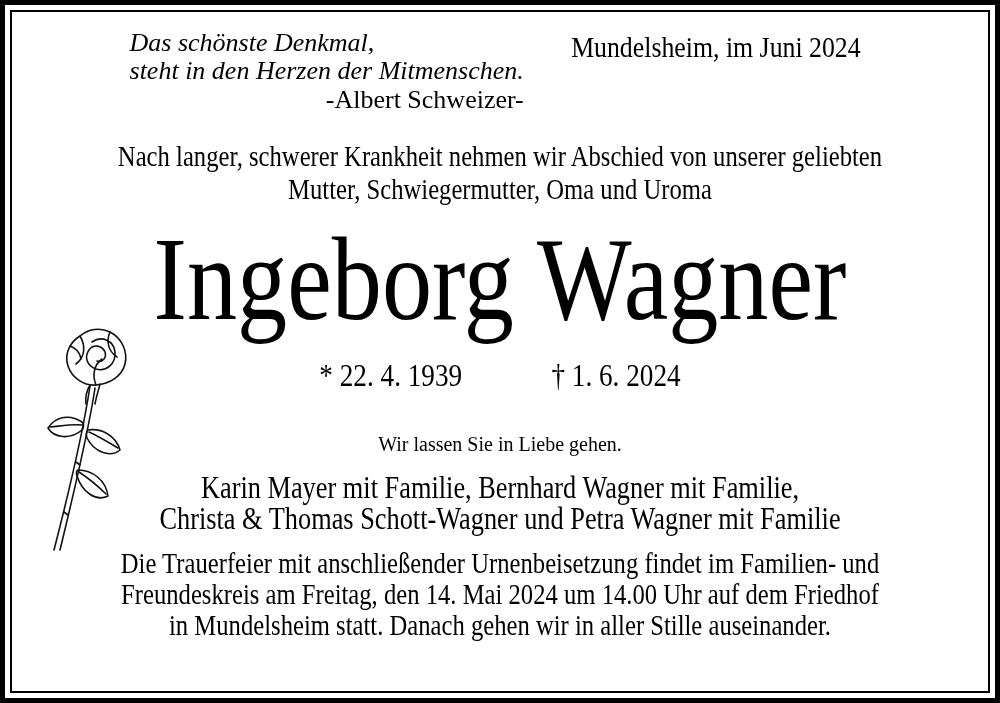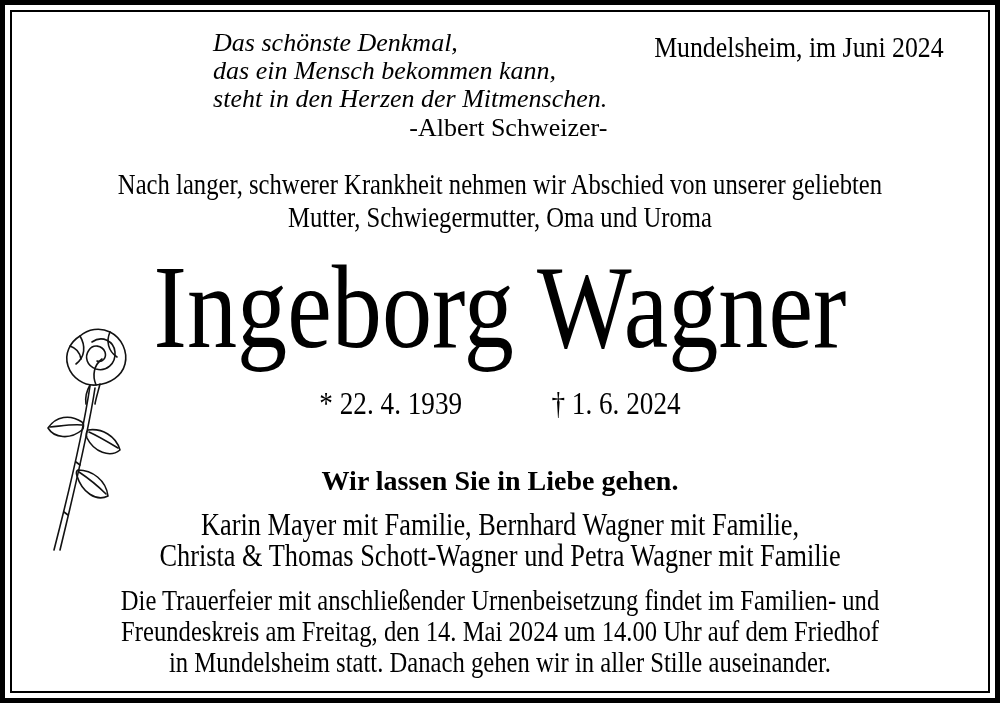--- a/index.html
+++ b/index.html
@@ -20,21 +20,21 @@
   .frame {
     position: relative;
     box-sizing: border-box;
     margin: 5px;
     border: 2px solid #000;
     height: calc(100% - 10px);
     overflow: hidden;
   }
   .header {
     display: flex;
-    justify-content: flex-end;
+    justify-content: center;
     align-items: flex-start;
     padding: 17px 44px 0 34px;
   }
   .quote {
     font-style: italic;
     font-size: 26px;
     line-height: 28px;
     white-space: nowrap;
   }
   .attribution {
@@ -67,24 +67,23 @@
   }
   .dates {
     margin-top: 9px;
     font-size: 32px;
     line-height: 36px;
     display: flex;
     justify-content: center;
     gap: 105px;
   }
   .farewell {
-    margin-top: 43px;
-    font-size: 28px;
+    margin-top: 34px;
+    font-size: 20px;
     line-height: 34px;
-    font-weight: bold;
   }
   .family {
     margin-top: 11px;
     font-size: 31px;
     line-height: 31px;
   }
   .funeral {
     margin-top: 14px;
     font-size: 29px;
     line-height: 31px;
@@ -100,21 +99,20 @@
 </head>
 <body>
 
 <div class="page">
   <div class="frame">
 
     <div class="header">
       <div>
         <div class="quote">
           <div>Das schönste Denkmal,</div>
-          <div>das ein Mensch bekommen kann,</div>
           <div>steht in den Herzen der Mitmenschen.</div>
         </div>
         <div class="attribution">-Albert Schweizer-</div>
       </div>
       <div class="dateline">Mundelsheim, im Juni 2024</div>
     </div>
 
     <div class="intro center condensed">
       <div>Nach langer, schwerer Krankheit nehmen wir Abschied von unserer geliebten</div>
       <div>Mutter, Schwiegermutter, Oma und Uroma</div>

